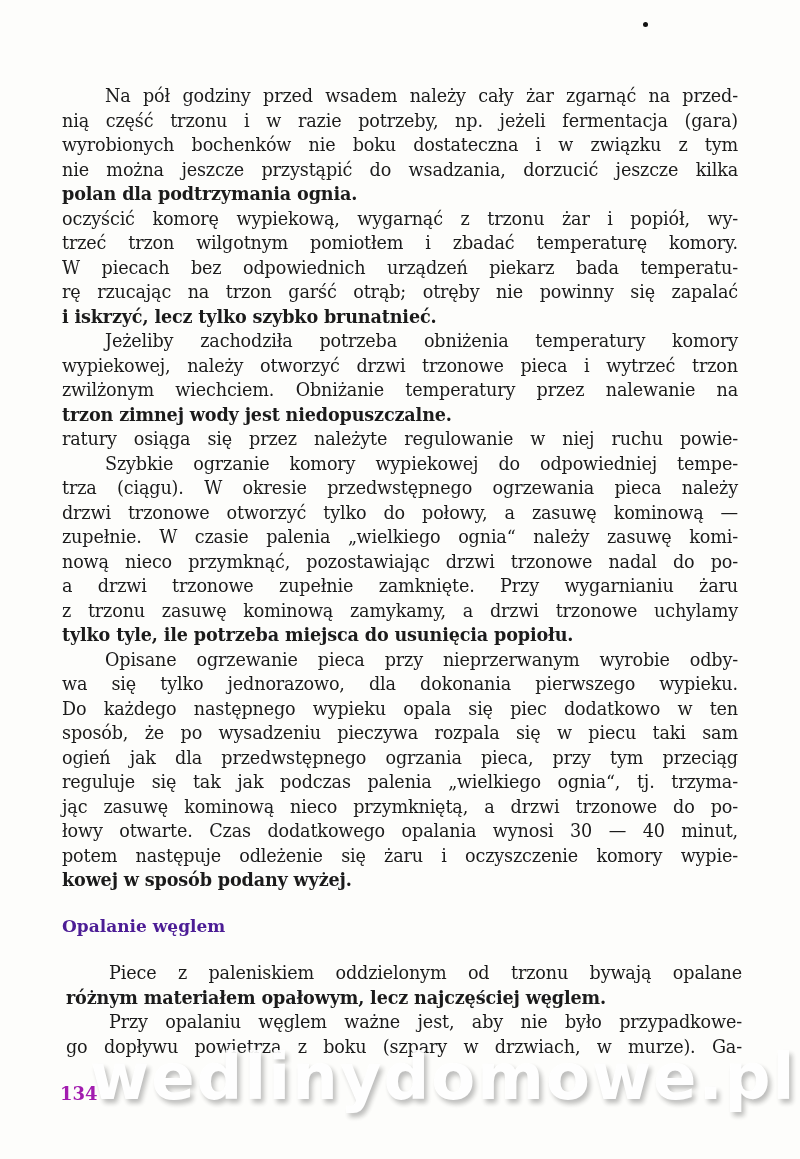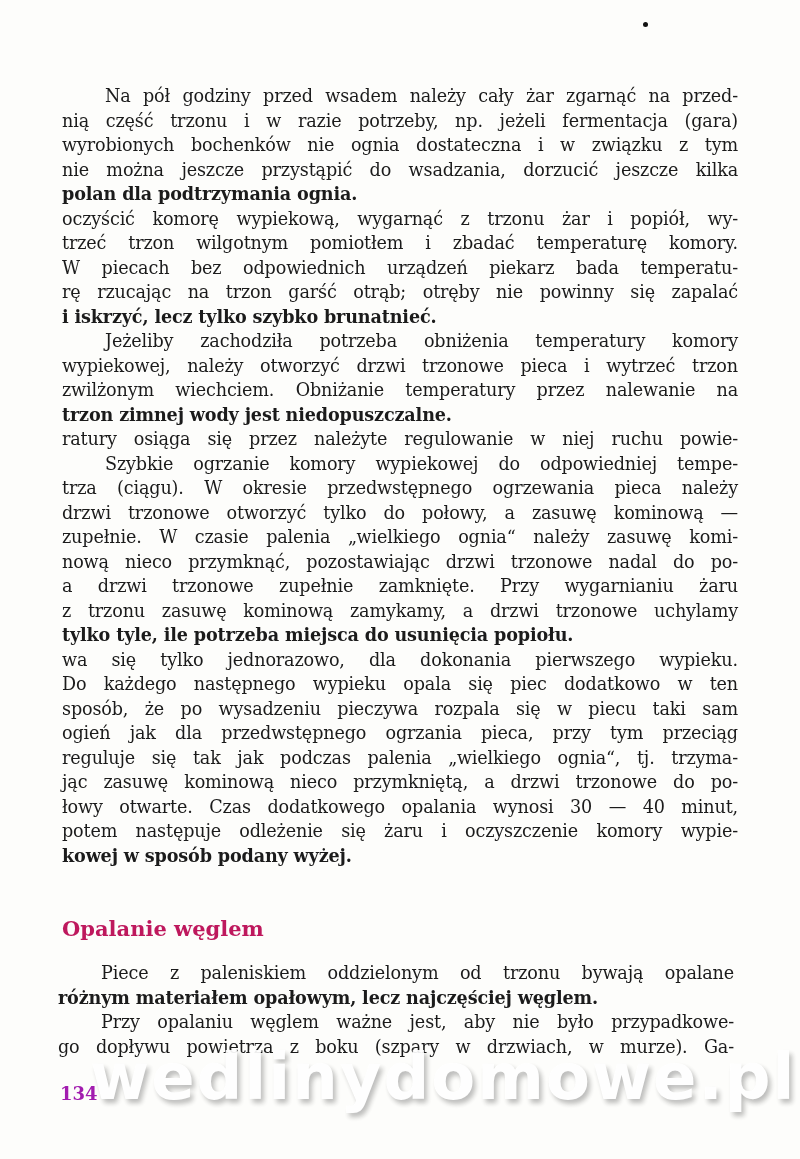--- a/index.html
+++ b/index.html
@@ -22,24 +22,24 @@
   .para { margin: 0; }
   .line {
     display: block; height: 24.5px; white-space: nowrap;
     text-align: justify; text-align-last: justify;
   }
   .line.first { padding-left: 43px; }
   .line.last { text-align-last: left; font-weight: bold; }
   .heading {
     position: absolute; left: 62px; top: 916px;
     font-family: "DejaVu Serif", "Liberation Serif", serif;
-    font-weight: bold; font-size: 21px; color: #be185d;
+    font-weight: bold; font-size: 17px; color: #4c1d95;
   }
   .body-text-2 {
-    position: absolute; left: 58px; top: 961px; width: 676px;
+    position: absolute; left: 66px; top: 961px; width: 676px;
     font-size: 17.6px; line-height: 24.5px; letter-spacing: -0.15px;
   }
   .page-number {
     position: absolute; left: 60px; top: 1083px;
     font-family: "DejaVu Serif", "Liberation Serif", serif;
     font-weight: bold; font-size: 18px; color: #a21caf;
   }
   .watermark {
     position: absolute; left: 90px; top: 1040px; width: 620px; text-align: center;
     font-family: "DejaVu Sans", "Liberation Sans", sans-serif;
@@ -53,21 +53,21 @@
 <body>
 
 <div class="page">
   <div class="dot"></div>
 
   <div class="body-text">
 
     <div class="para">
       <span class="line first">Na pół godziny przed wsadem należy cały żar zgarnąć na przed-</span>
       <span class="line">nią część trzonu i w razie potrzeby, np. jeżeli fermentacja (gara)</span>
-      <span class="line">wyrobionych bochenków nie ognia dostateczna i w związku z tym</span>
+      <span class="line">wyrobionych bochenków nie boku dostateczna i w związku z tym</span>
       <span class="line">nie można jeszcze przystąpić do wsadzania, dorzucić jeszcze kilka</span>
       <span class="line last">polan dla podtrzymania ognia.</span>
     </div>
 
     <div class="para">
       <span class="line">oczyścić komorę wypiekową, wygarnąć z trzonu żar i popiół, wy-</span>
       <span class="line">trzeć trzon wilgotnym pomiotłem i zbadać temperaturę komory.</span>
       <span class="line">W piecach bez odpowiednich urządzeń piekarz bada temperatu-</span>
       <span class="line">rę rzucając na trzon garść otrąb; otręby nie powinny się zapalać</span>
       <span class="line last">i iskrzyć, lecz tylko szybko brunatnieć.</span>
@@ -86,20 +86,21 @@
       <span class="line">trza (ciągu). W okresie przedwstępnego ogrzewania pieca należy</span>
       <span class="line">drzwi trzonowe otworzyć tylko do połowy, a zasuwę kominową —</span>
       <span class="line">zupełnie. W czasie palenia „wielkiego ognia“ należy zasuwę komi-</span>
       <span class="line">nową nieco przymknąć, pozostawiając drzwi trzonowe nadal do po-</span>
       <span class="line">a drzwi trzonowe zupełnie zamknięte. Przy wygarnianiu żaru</span>
       <span class="line">z trzonu zasuwę kominową zamykamy, a drzwi trzonowe uchylamy</span>
       <span class="line last">tylko tyle, ile potrzeba miejsca do usunięcia popiołu.</span>
     </div>
 
     <div class="para">
+      <span class="line first">Opisane ogrzewanie pieca przy nieprzerwanym wyrobie odby-</span>
       <span class="line">wa się tylko jednorazowo, dla dokonania pierwszego wypieku.</span>
       <span class="line">Do każdego następnego wypieku opala się piec dodatkowo w ten</span>
       <span class="line">sposób, że po wysadzeniu pieczywa rozpala się w piecu taki sam</span>
       <span class="line">ogień jak dla przedwstępnego ogrzania pieca, przy tym przeciąg</span>
       <span class="line">reguluje się tak jak podczas palenia „wielkiego ognia“, tj. trzyma-</span>
       <span class="line">jąc zasuwę kominową nieco przymkniętą, a drzwi trzonowe do po-</span>
       <span class="line">łowy otwarte. Czas dodatkowego opalania wynosi 30 — 40 minut,</span>
       <span class="line">potem następuje odleżenie się żaru i oczyszczenie komory wypie-</span>
       <span class="line last">kowej w sposób podany wyżej.</span>
     </div>

